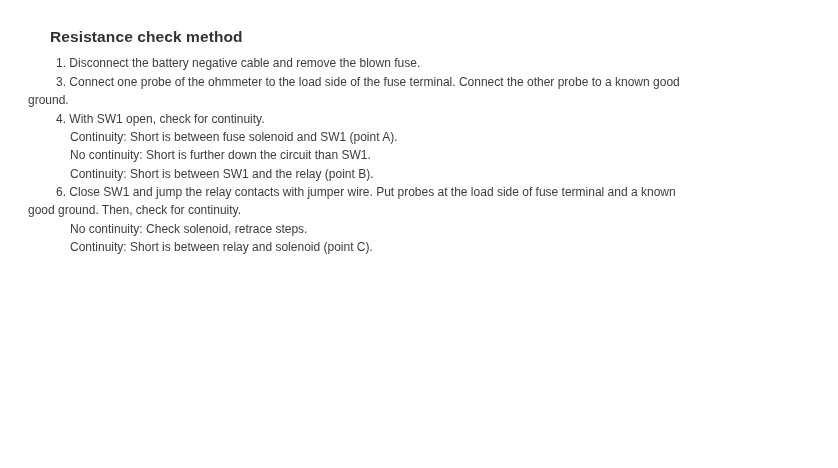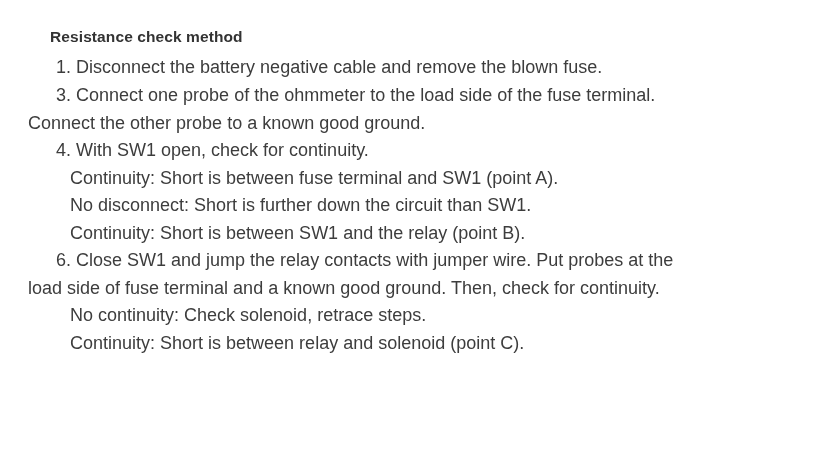--- a/index.html
+++ b/index.html
@@ -22,21 +22,21 @@
   }
   .heading {
     font-size: 15.5px;
     font-weight: bold;
     color: #333333;
     margin: 0 0 6px 22px;
     line-height: 1.45;
     letter-spacing: 0.1px;
   }
   .para {
-    font-size: 18px;
+    font-size: 12px;
     line-height: 1.53;
     color: #3d3d3d;
     margin: 0;
     padding: 0;
     text-indent: 0;
   }
   .step {
     margin-left: 0;
     padding-left: 0;
     text-indent: 28px;
@@ -47,19 +47,19 @@
 </style>
 </head>
 <body>
 
 <div class="doc">
   <h1 class="heading">Resistance check method</h1>
 
   <p class="para step">1. Disconnect the battery negative cable and remove the blown fuse.</p>
   <p class="para step">3. Connect one probe of the ohmmeter to the load side of the fuse terminal. Connect the other probe to a known good ground.</p>
   <p class="para step">4. With SW1 open, check for continuity.</p>
-  <p class="para sub">Continuity: Short is between fuse terminal and SW1 (point A).</p>
-  <p class="para sub">No disconnect: Short is further down the circuit than SW1.</p>
+  <p class="para sub">Continuity: Short is between fuse solenoid and SW1 (point A).</p>
+  <p class="para sub">No continuity: Short is further down the circuit than SW1.</p>
   <p class="para sub">Continuity: Short is between SW1 and the relay (point B).</p>
   <p class="para step">6. Close SW1 and jump the relay contacts with jumper wire. Put probes at the load side of fuse terminal and a known good ground. Then, check for continuity.</p>
   <p class="para sub">No continuity: Check solenoid, retrace steps.</p>
   <p class="para sub">Continuity: Short is between relay and solenoid (point C).</p>
 </div>
 
 </body></html>

